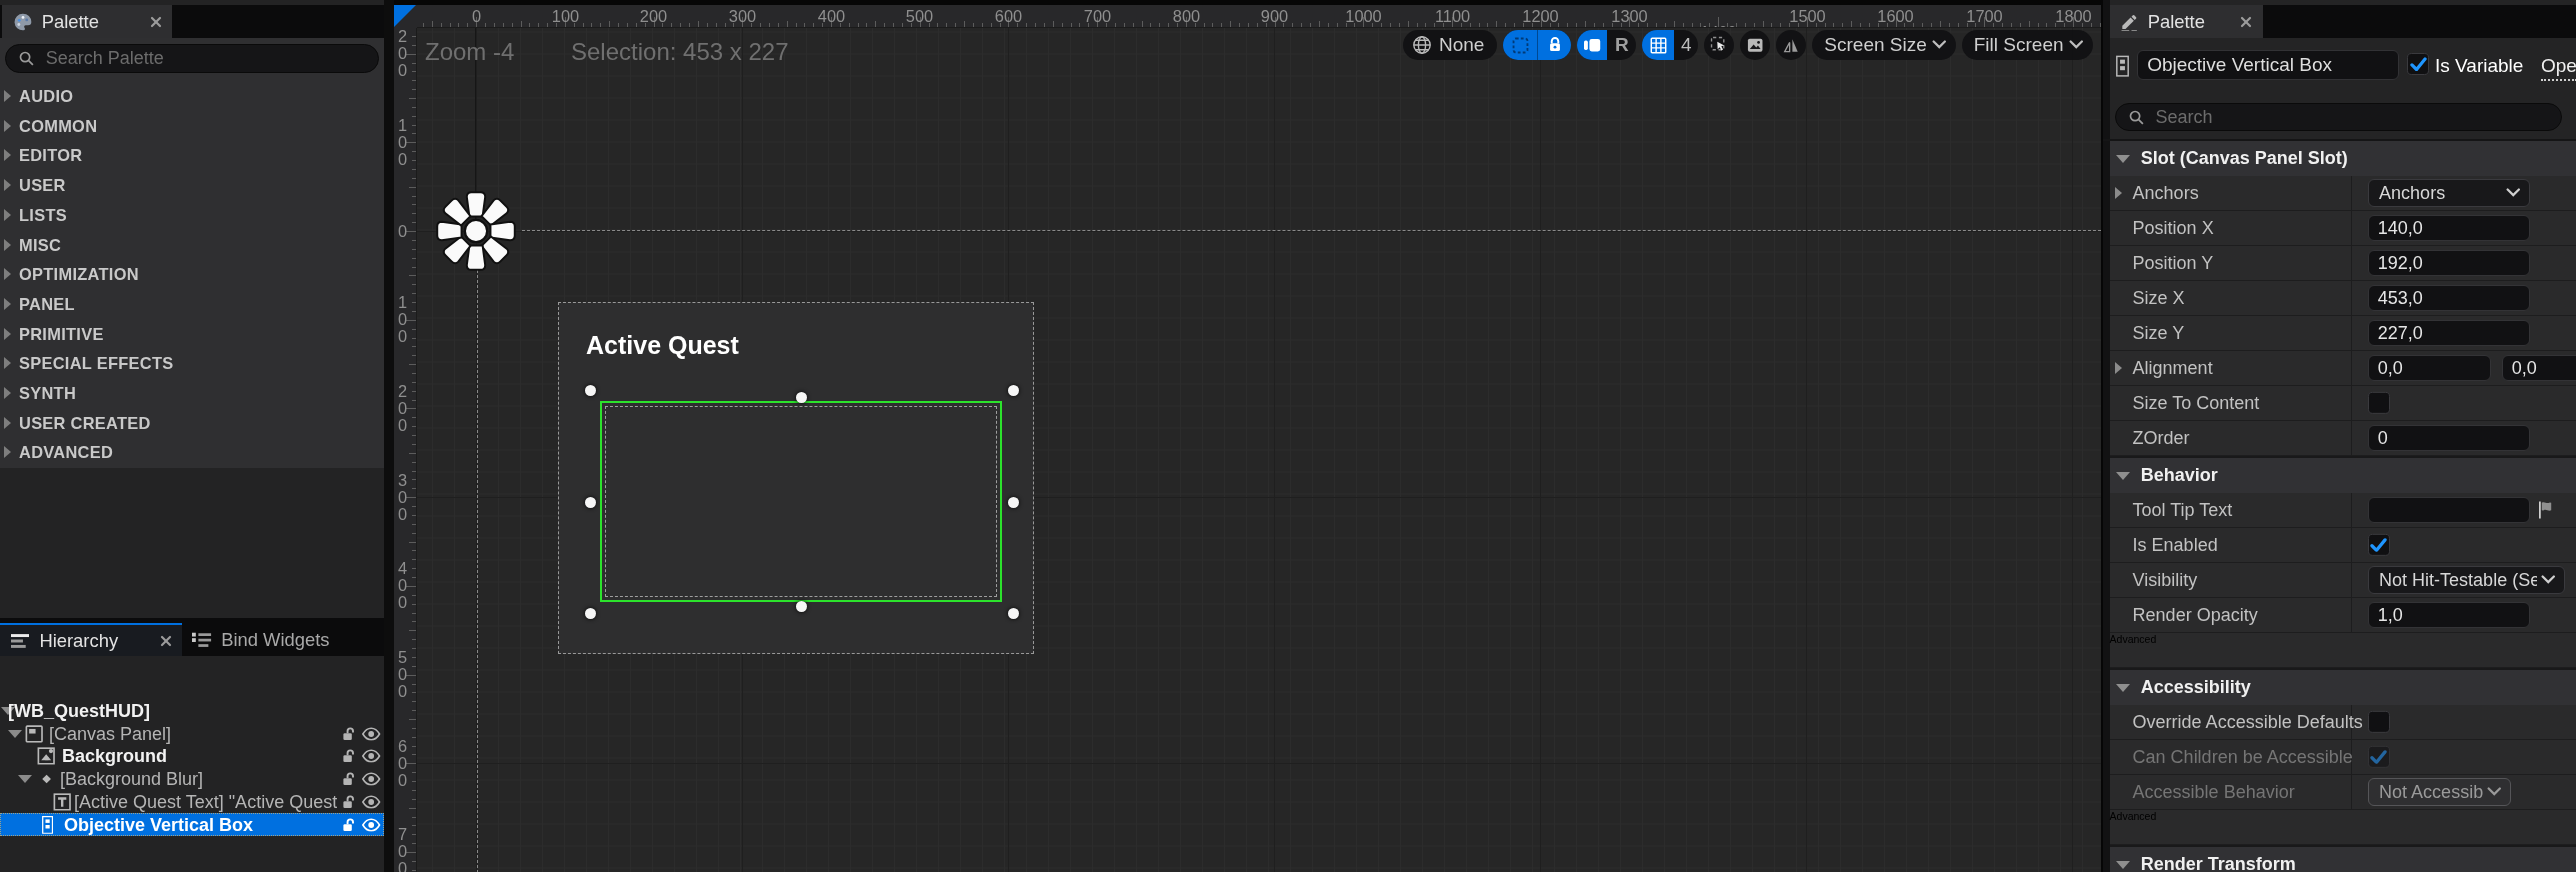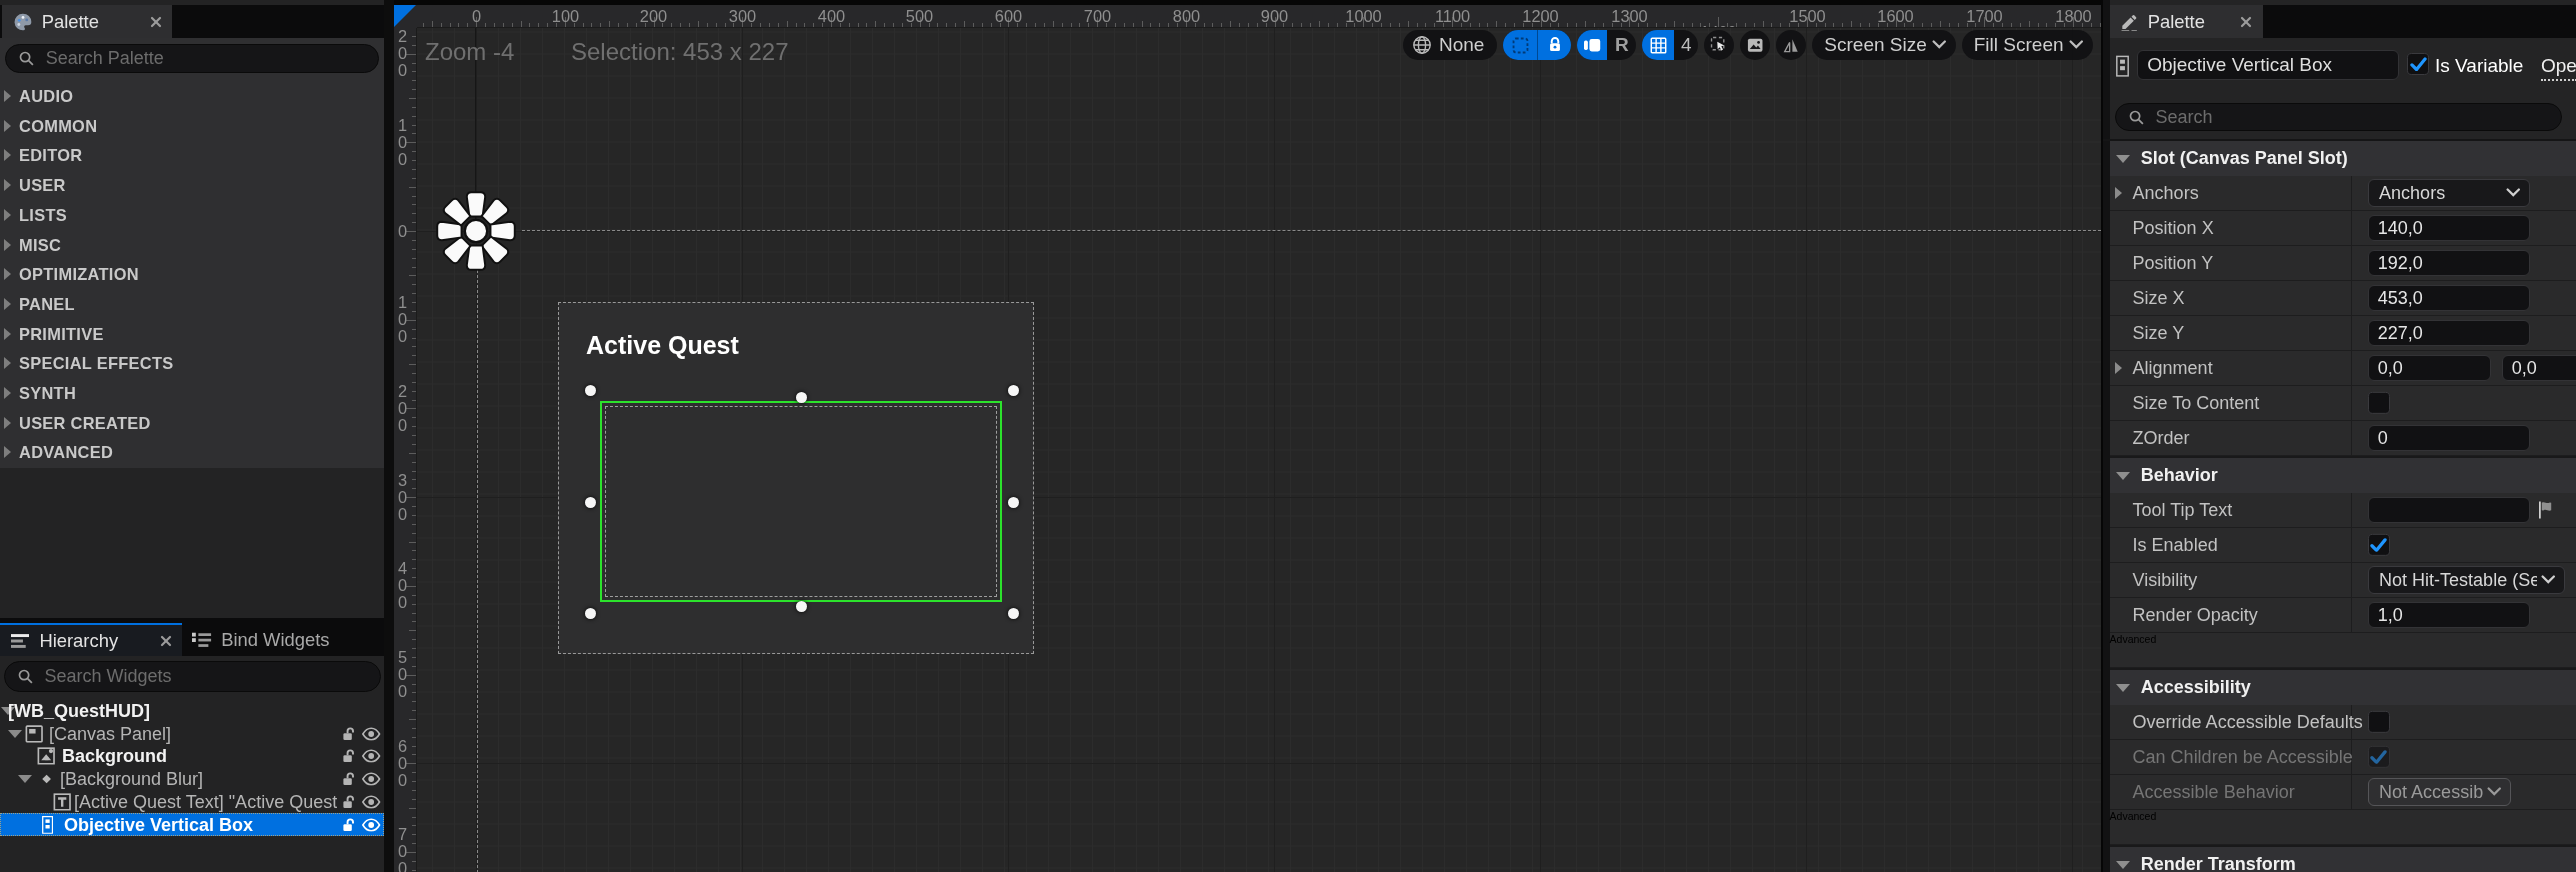--- a/index.html
+++ b/index.html
@@ -217,29 +217,20 @@
             <rect x="7" y="0.6" width="14" height="3"></rect>
             <rect x="0" y="6" width="4.2" height="4.2" fill="#c9c9c9"></rect>
             <rect x="7" y="6.6" width="14" height="3"></rect>
             <rect x="7" y="12.6" width="11" height="3"></rect>
           </svg>
       </span>
       <span>Bind Widgets</span>
     </div>
   </div>
 
-  <div class="searchpill abs" style="left:4px; top:661px; width:377px; height:31px;">
-    <span class="mag">
-      <svg width="17" height="17" viewBox="0 0 24 24" fill="none" stroke="currentColor" stroke-width="2.4">
-          <circle cx="10" cy="10" r="6.5"></circle>
-          <line x1="15" y1="15" x2="21" y2="21"></line>
-        </svg>
-    </span>
-    <input type="text" placeholder="Search Widgets" style="">
-  </div>
 
   <div class="abs" id="hier-tree" style="left:0; top:699px; width:384px; height:138px;">
       <div class="hier-row" style="top: 0px;">
         <span class="exp-d" style="left: 1.3px;"></span>
         <span class="lbl b" style="left: 8px; max-width: 329px; overflow: hidden;">[WB_QuestHUD]</span>
       </div>
       <div class="hier-row" style="top: 23px;">
         <span class="exp-d" style="left: 8px;"></span>
         <span class="rowicon" style="left: 25px;">
           <svg width="18.4" height="18.4" viewBox="0 0 20 20" fill="none" stroke="currentColor" stroke-width="1.8">

